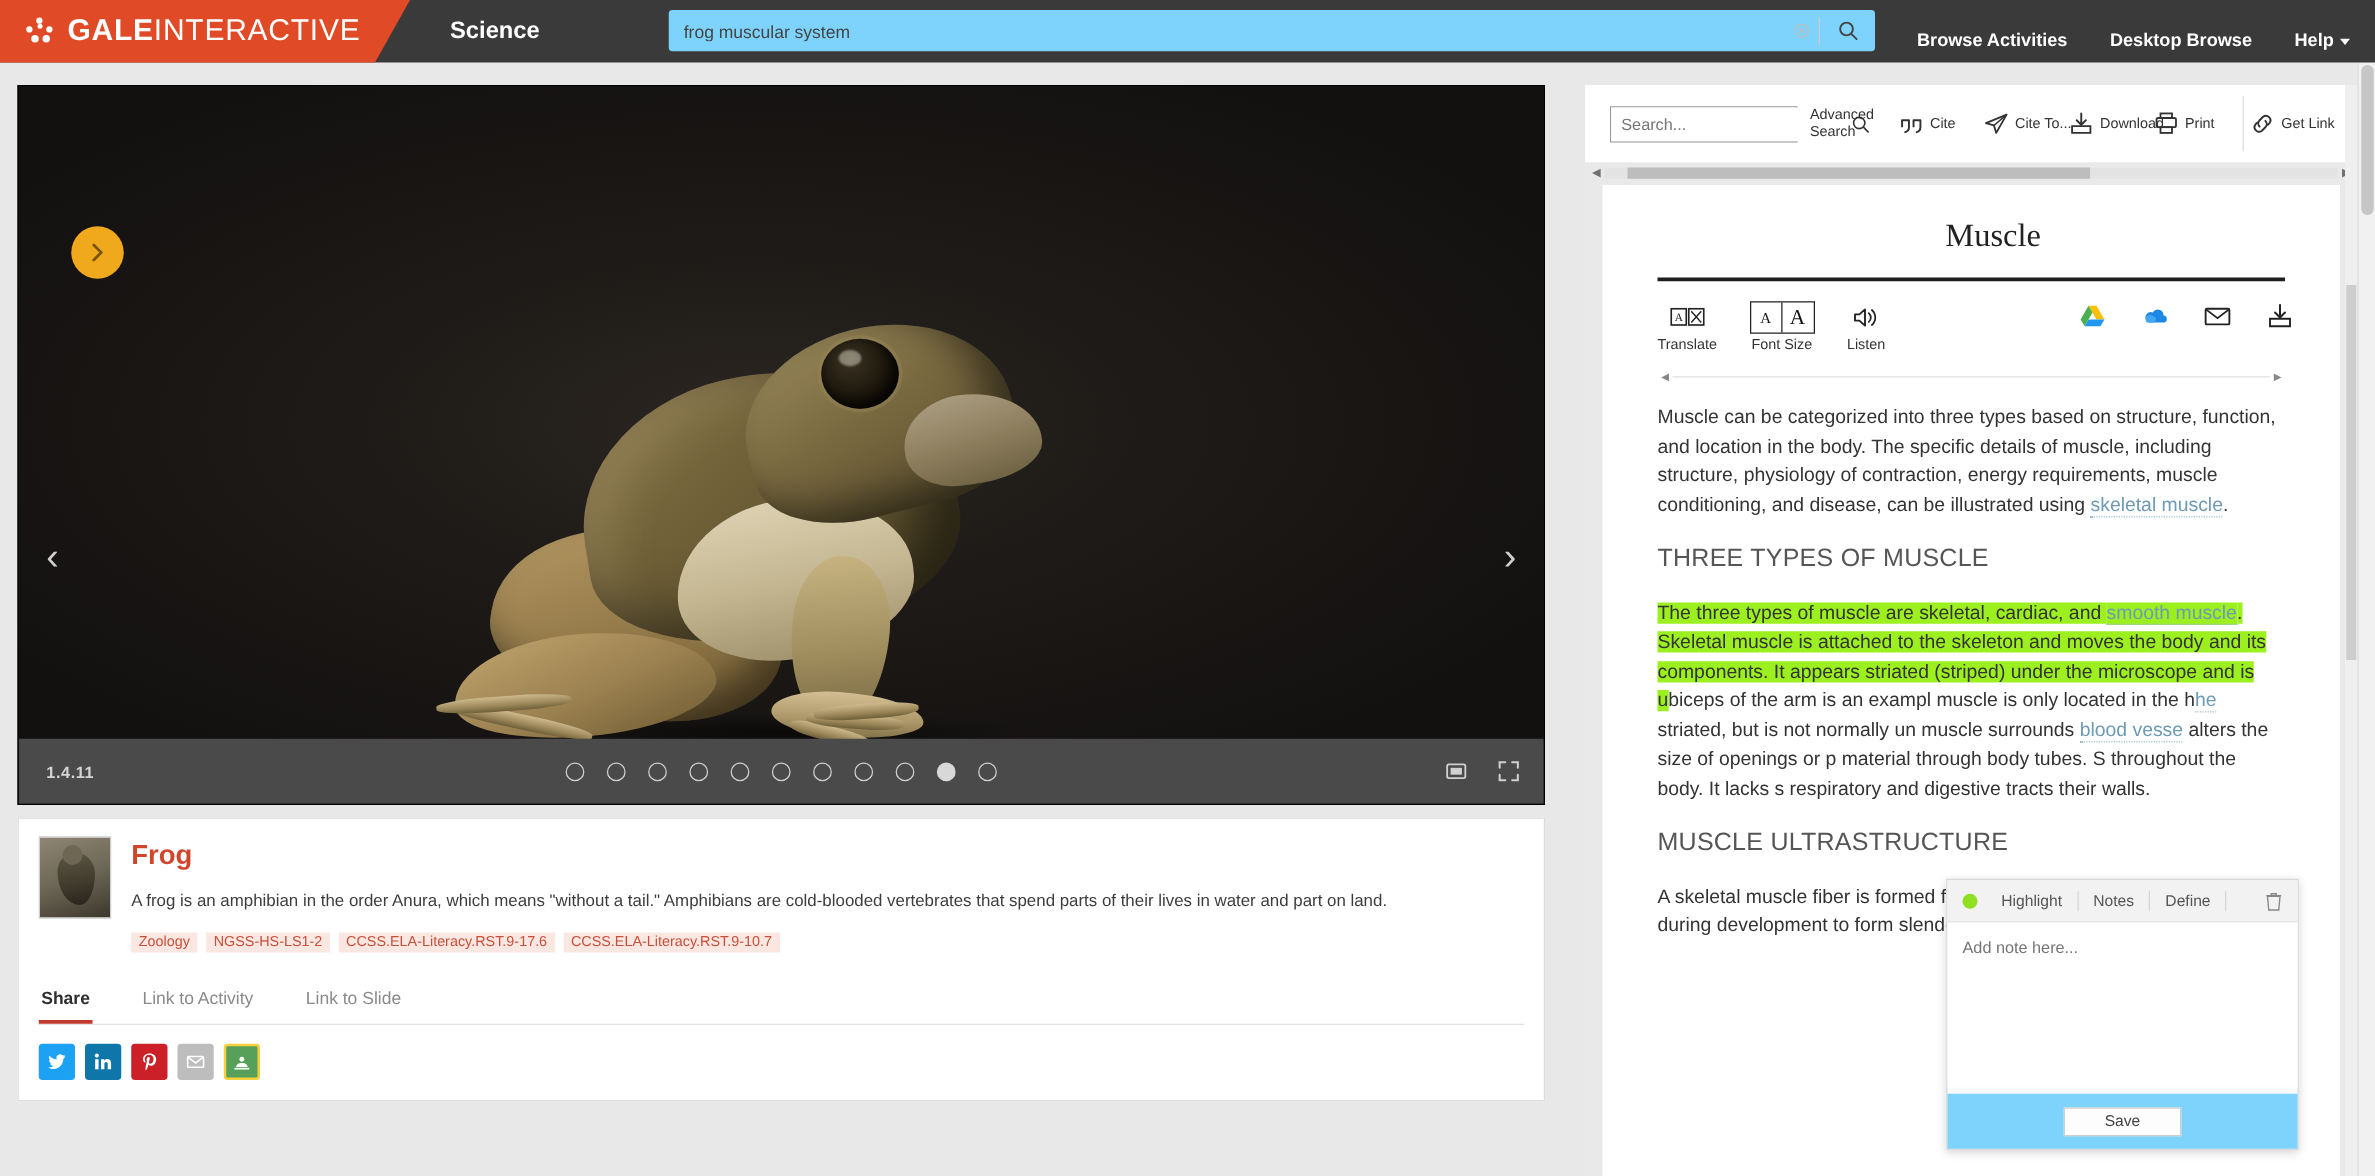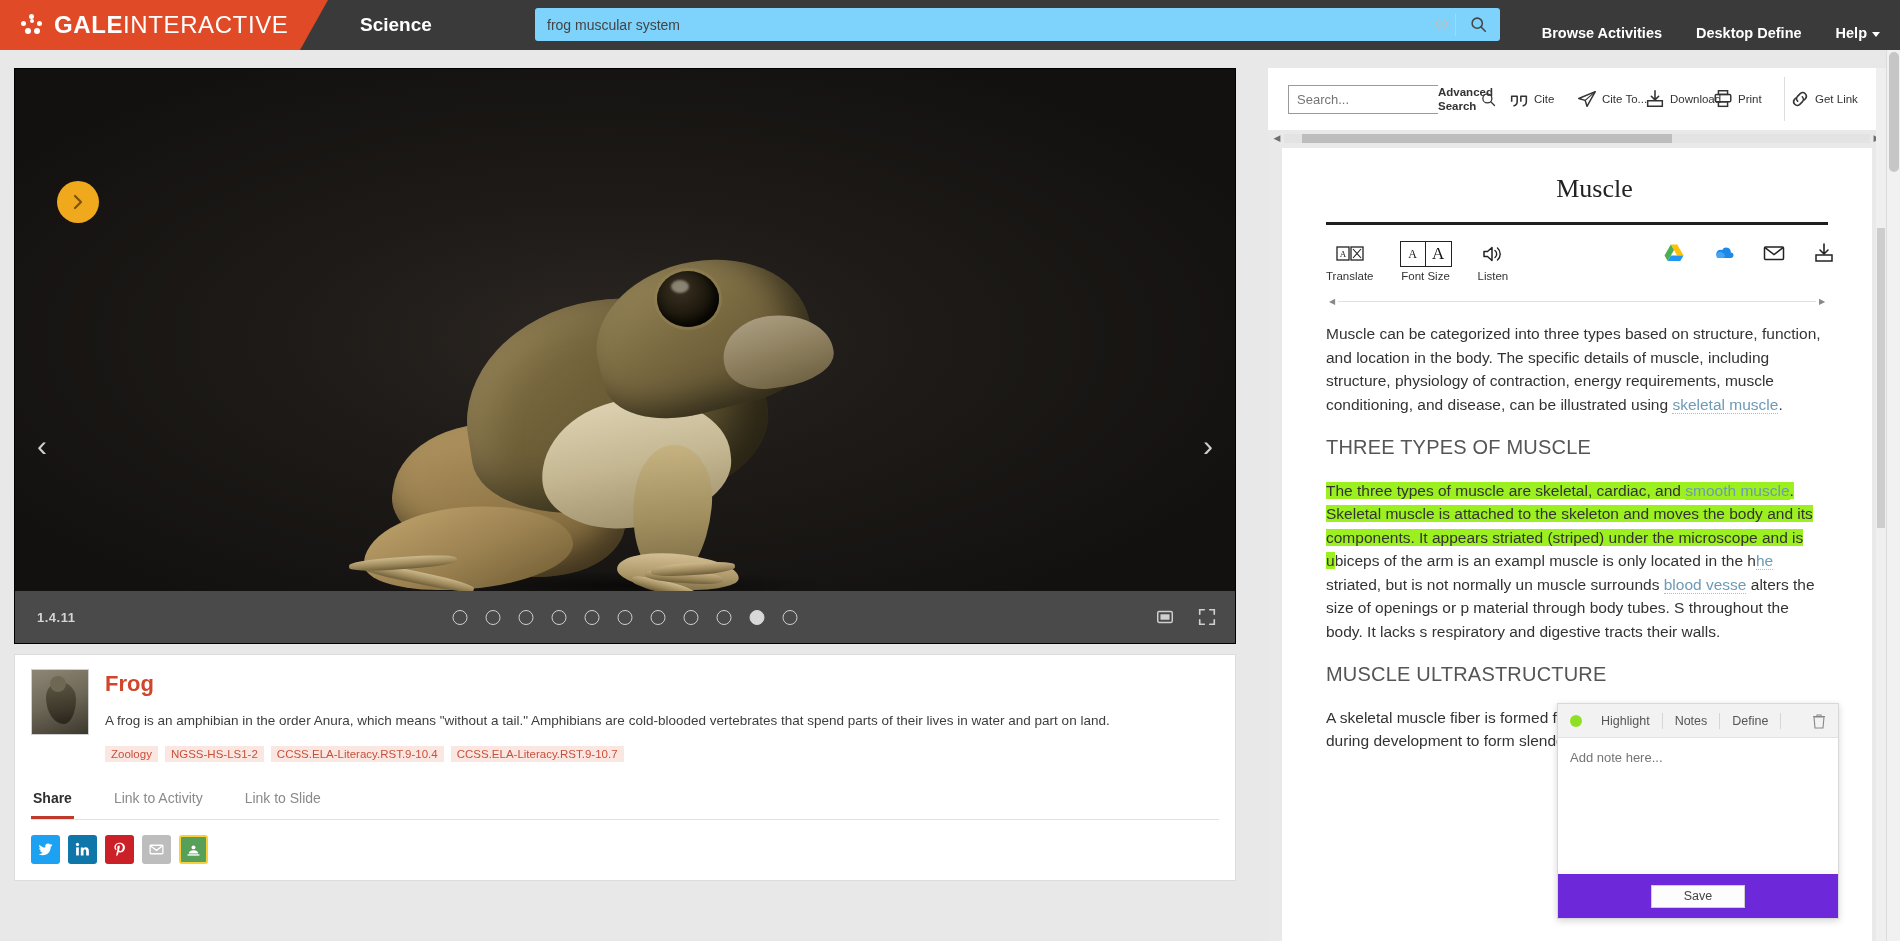--- a/index.html
+++ b/index.html
@@ -306,21 +306,21 @@
   }
   .mini-search input {
     flex: 1; border: none; outline: none; height: 27px;
     font-size: 13px; padding: 0 8px; color: #555;
     font-family: "Liberation Sans", sans-serif;
   }
   .mini-search .mi { width: 30px; display:flex; align-items:center; justify-content:center; cursor:pointer; }
   .mini-search .mi svg { width: 15px; height: 15px; }
   .adv-search {
     font-size: 11.5px; color: #333; line-height: 1.25;
-    cursor: pointer; width: 58px; font-weight: bold;
+    margin-left: 10px; cursor: pointer; width: 58px;
   }
   .tb-icons { display: flex; align-items: center; margin-left: 12px; }
   .tb-item {
     width: 68px; text-align: center; cursor: pointer;
     display: flex; flex-direction: row; align-items: center; gap: 4px;
   }
   .tb-item .ic { height: 22px; display: flex; align-items: flex-end; }
   .tb-item .ic svg { width: 22px; height: 22px; }
   .tb-item .lb { font-size: 11.5px; color: #333; white-space: nowrap; }
   .tb-sep { width: 1px; height: 44px; background: #ddd; margin: 0 4px; }
@@ -411,21 +411,21 @@
   .note-trash { margin-left: auto; padding-right: 4px; cursor: pointer; display:flex; }
   .note-trash svg { width: 14px; height: 16px; }
   .note-area {
     background: #fff; height: 132px; padding: 12px 12px;
     font-size: 13px; color: #9a9a9a;
     resize: none; border: none; outline: none; width: 100%;
     font-family: "Liberation Sans", sans-serif;
   }
   .note-foot {
     height: 44px; display: flex; align-items: center; justify-content: center;
-    background: #6d28d9;
+    background: #7dd3fc;
   }
   .note-save {
     width: 94px; height: 23px; background: #fdfdfd;
     border: 1px solid #cfcfcf; font-size: 12.5px; color: #444;
     cursor: pointer; font-family: "Liberation Sans", sans-serif;
   }
 
   
   .vscroll-outer {
     position: absolute; right: 0; top: 50px;
@@ -477,21 +477,21 @@
     <div class="search-go">
       <svg viewBox="0 0 20 20">
           <circle cx="8.5" cy="8.5" r="6" fill="none" stroke="#444" stroke-width="1.8"></circle>
           <path d="M13 13 L18 18" stroke="#444" stroke-width="1.8" stroke-linecap="round"></path>
         </svg>
     </div>
   </div>
 
   <div class="topnav">
     <a>Browse Activities</a>
-    <a>Desktop Define</a>
+    <a>Desktop Browse</a>
     <a><span>Help</span><i class="caret-down"></i></a>
   </div>
 </div>
 
 <div class="left-pane">
 
   <div class="viewer">
     <div class="viewer-canvas">
 
       <div class="frog-art">
@@ -557,21 +557,21 @@
       <div class="thumb">
         <div class="tf"></div>
           <div class="tf2"></div>
       </div>
       <div class="info-body">
         <div class="info-title">Frog</div>
         <div class="info-desc">A frog is an amphibian in the order Anura, which means "without a tail." Amphibians are cold-blooded vertebrates that spend parts of their lives in water and part on land.</div>
         <div class="tags" id="tag-list">
             <span class="tag">Zoology</span>
             <span class="tag">NGSS-HS-LS1-2</span>
-            <span class="tag">CCSS.ELA-Literacy.RST.9-10.4</span>
+            <span class="tag">CCSS.ELA-Literacy.RST.9-17.6</span>
             <span class="tag">CCSS.ELA-Literacy.RST.9-10.7</span>
           </div>
       </div>
     </div>
 
     <div class="share-tabs">
       <div class="share-tab active">Share</div>
       <div class="share-tab">Link to Activity</div>
       <div class="share-tab">Link to Slide</div>
     </div>

